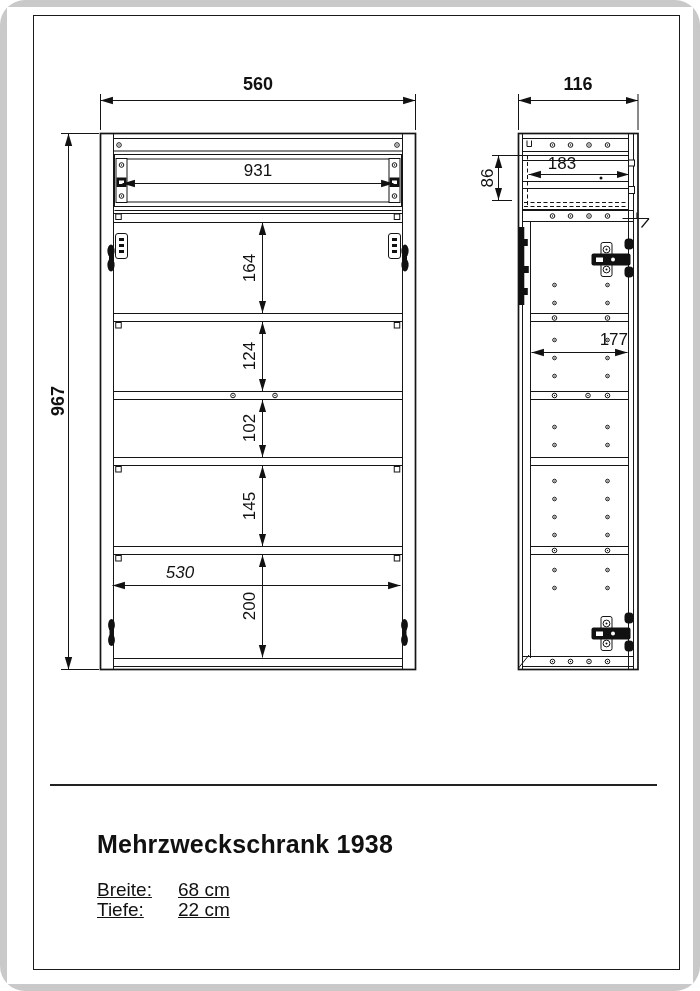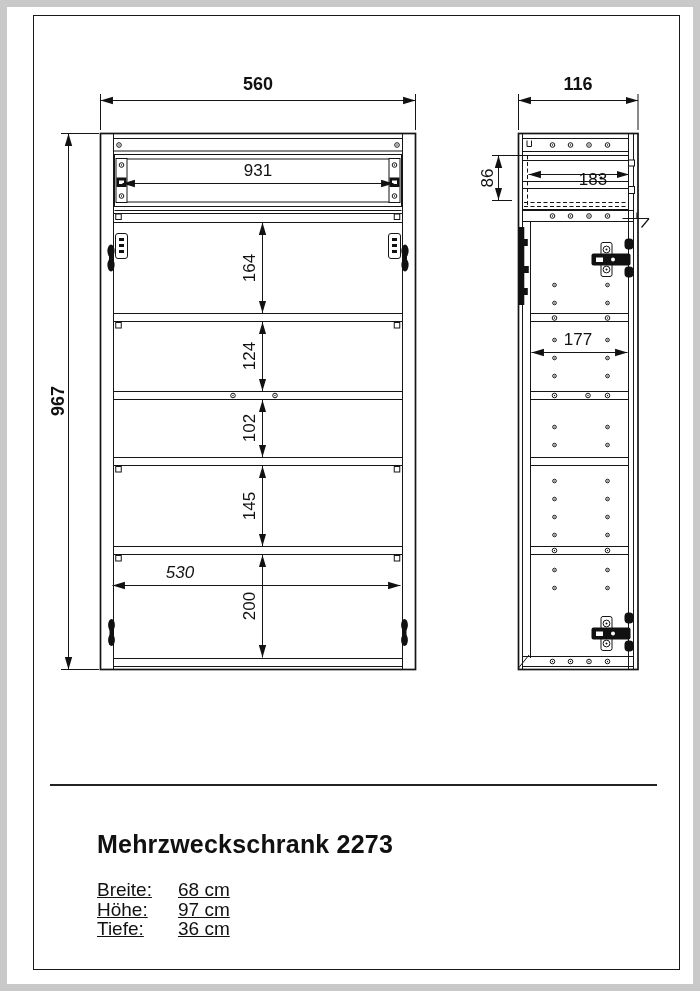--- a/index.html
+++ b/index.html
@@ -1,17 +1,17 @@
 <!DOCTYPE html>
 <html><head>
 <meta charset="utf-8">
 <style>
   html,body{margin:0;padding:0;background:#fff;}
   .page{position:relative;width:700px;height:991px;background:#fff;overflow:hidden;
-        font-family:"Liberation Sans",sans-serif;color:#111;}
+        font-family:"Liberation Sans",sans-serif;color:#111;border-radius:25px;}
   .gray-frame{position:absolute;inset:0;border:7px solid #c9c9c9;pointer-events:none;}
   .inner-border{position:absolute;left:33px;top:15px;width:647px;height:955px;
         border:1.5px solid #1a1a1a;box-sizing:border-box;}
   svg.draw{position:absolute;left:0;top:0;}
   .lbl{position:absolute;font-size:17px;line-height:1;text-align:center;color:#111;
        font-family:"Liberation Sans",sans-serif;}
   .lbl.big{font-size:18px;font-weight:bold;}
   .vlbl{transform:rotate(-90deg);transform-origin:center;}
   .separator{position:absolute;left:50px;top:784px;width:607px;height:0;
        border-top:2px solid #222;}
@@ -232,43 +232,39 @@
         <line x1="528.5" y1="174.5" x2="629" y2="174.5" marker-start="url(#arw)" marker-end="url(#arw)"></line>
         <line x1="531.5" y1="352.5" x2="627.5" y2="352.5" marker-start="url(#arw)" marker-end="url(#arw)"></line>
       </g>
     </g>
   </svg>
 
   <div class="lbl big" style="left:208px;top:75px;width:100px;">560</div>
   <div class="lbl big" style="left:528px;top:75px;width:100px;">116</div>
   <div class="lbl big vlbl" style="left:27px;top:393px;width:60px;height:16px;">967</div>
   <div class="lbl" style="left:208px;top:162px;width:100px;">931</div>
-  <div class="lbl" style="left:543px;top:155px;width:100px;margin-top:16px;">183</div>
+  <div class="lbl" style="left:512px;top:155px;width:100px;">183</div>
   <div class="lbl vlbl" style="left:457px;top:170px;width:60px;height:16px;">86</div>
-  <div class="lbl" style="left:528px;top:331px;width:100px;">177</div>
+  <div class="lbl" style="left:528px;top:331px;width:100px;text-align:right;">177</div>
   <div class="lbl" style="left:130px;top:564px;width:100px;font-style:italic;">530</div>
   <div class="lbl vlbl" style="left:219px;top:260px;width:60px;height:16px;">164</div>
   <div class="lbl vlbl" style="left:219px;top:348px;width:60px;height:16px;">124</div>
   <div class="lbl vlbl" style="left:219px;top:420px;width:60px;height:16px;">102</div>
   <div class="lbl vlbl" style="left:219px;top:498px;width:60px;height:16px;">145</div>
   <div class="lbl vlbl" style="left:219px;top:598px;width:60px;height:16px;">200</div>
 
   <div class="separator"></div>
   <div class="title-block">
-    <div class="product-title">Mehrzweckschrank 2273</div>
+    <div class="product-title">Mehrzweckschrank 1938</div>
     <div class="specs">
       <div class="spec-row">
         <span class="spec-label">Breite:</span>
         <span class="spec-value">68 cm</span>
       </div>
       <div class="spec-row">
-        <span class="spec-label">Höhe:</span>
-        <span class="spec-value">97 cm</span>
-      </div>
-      <div class="spec-row">
         <span class="spec-label">Tiefe:</span>
-        <span class="spec-value">36 cm</span>
+        <span class="spec-value">22 cm</span>
       </div>
     </div>
   </div>
 
   <div class="gray-frame"></div>
 </div>
 
 </body></html>

